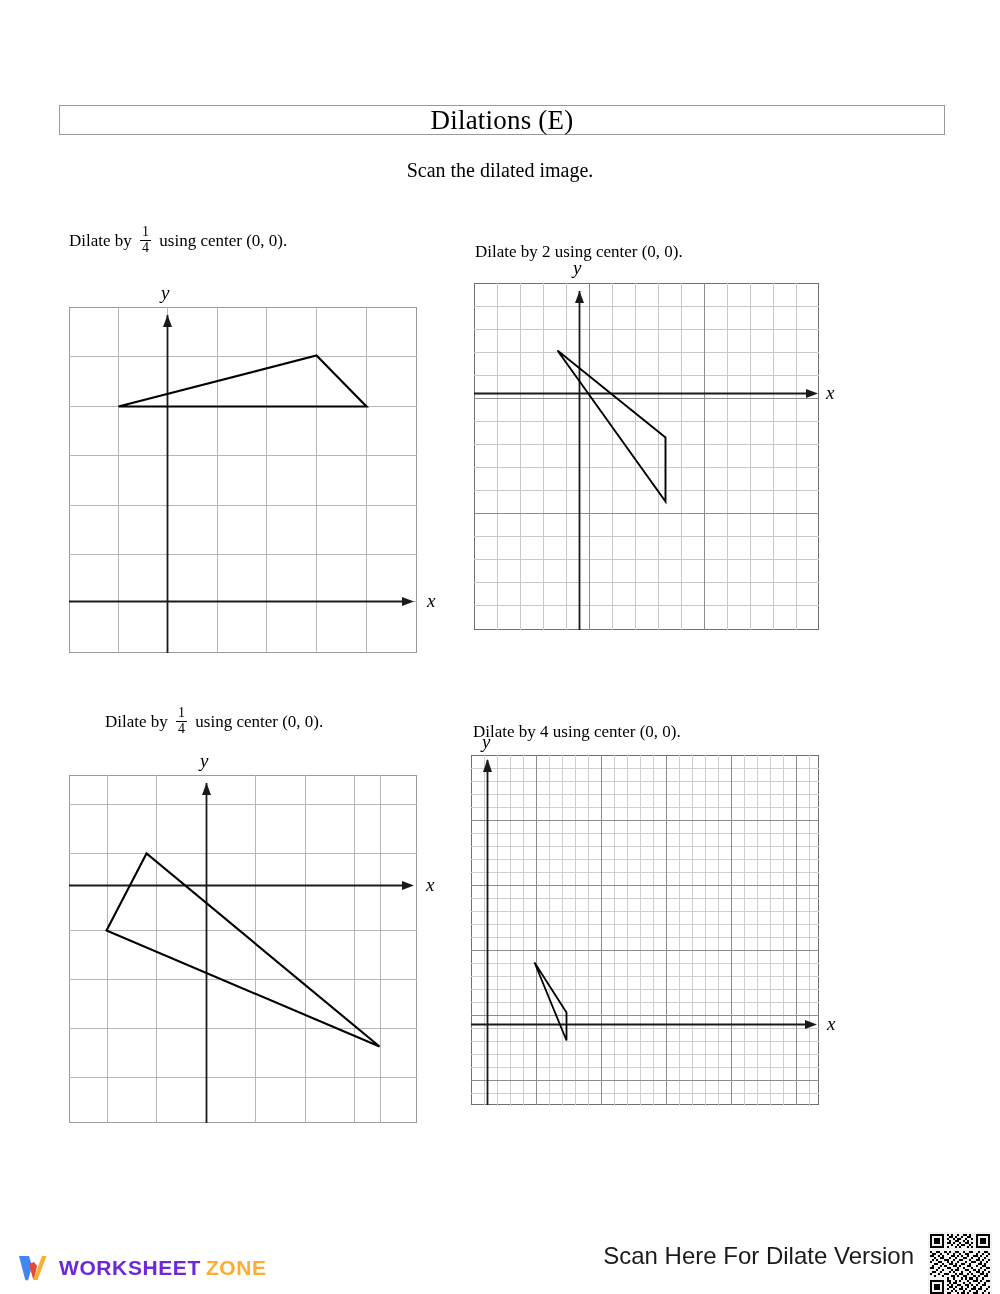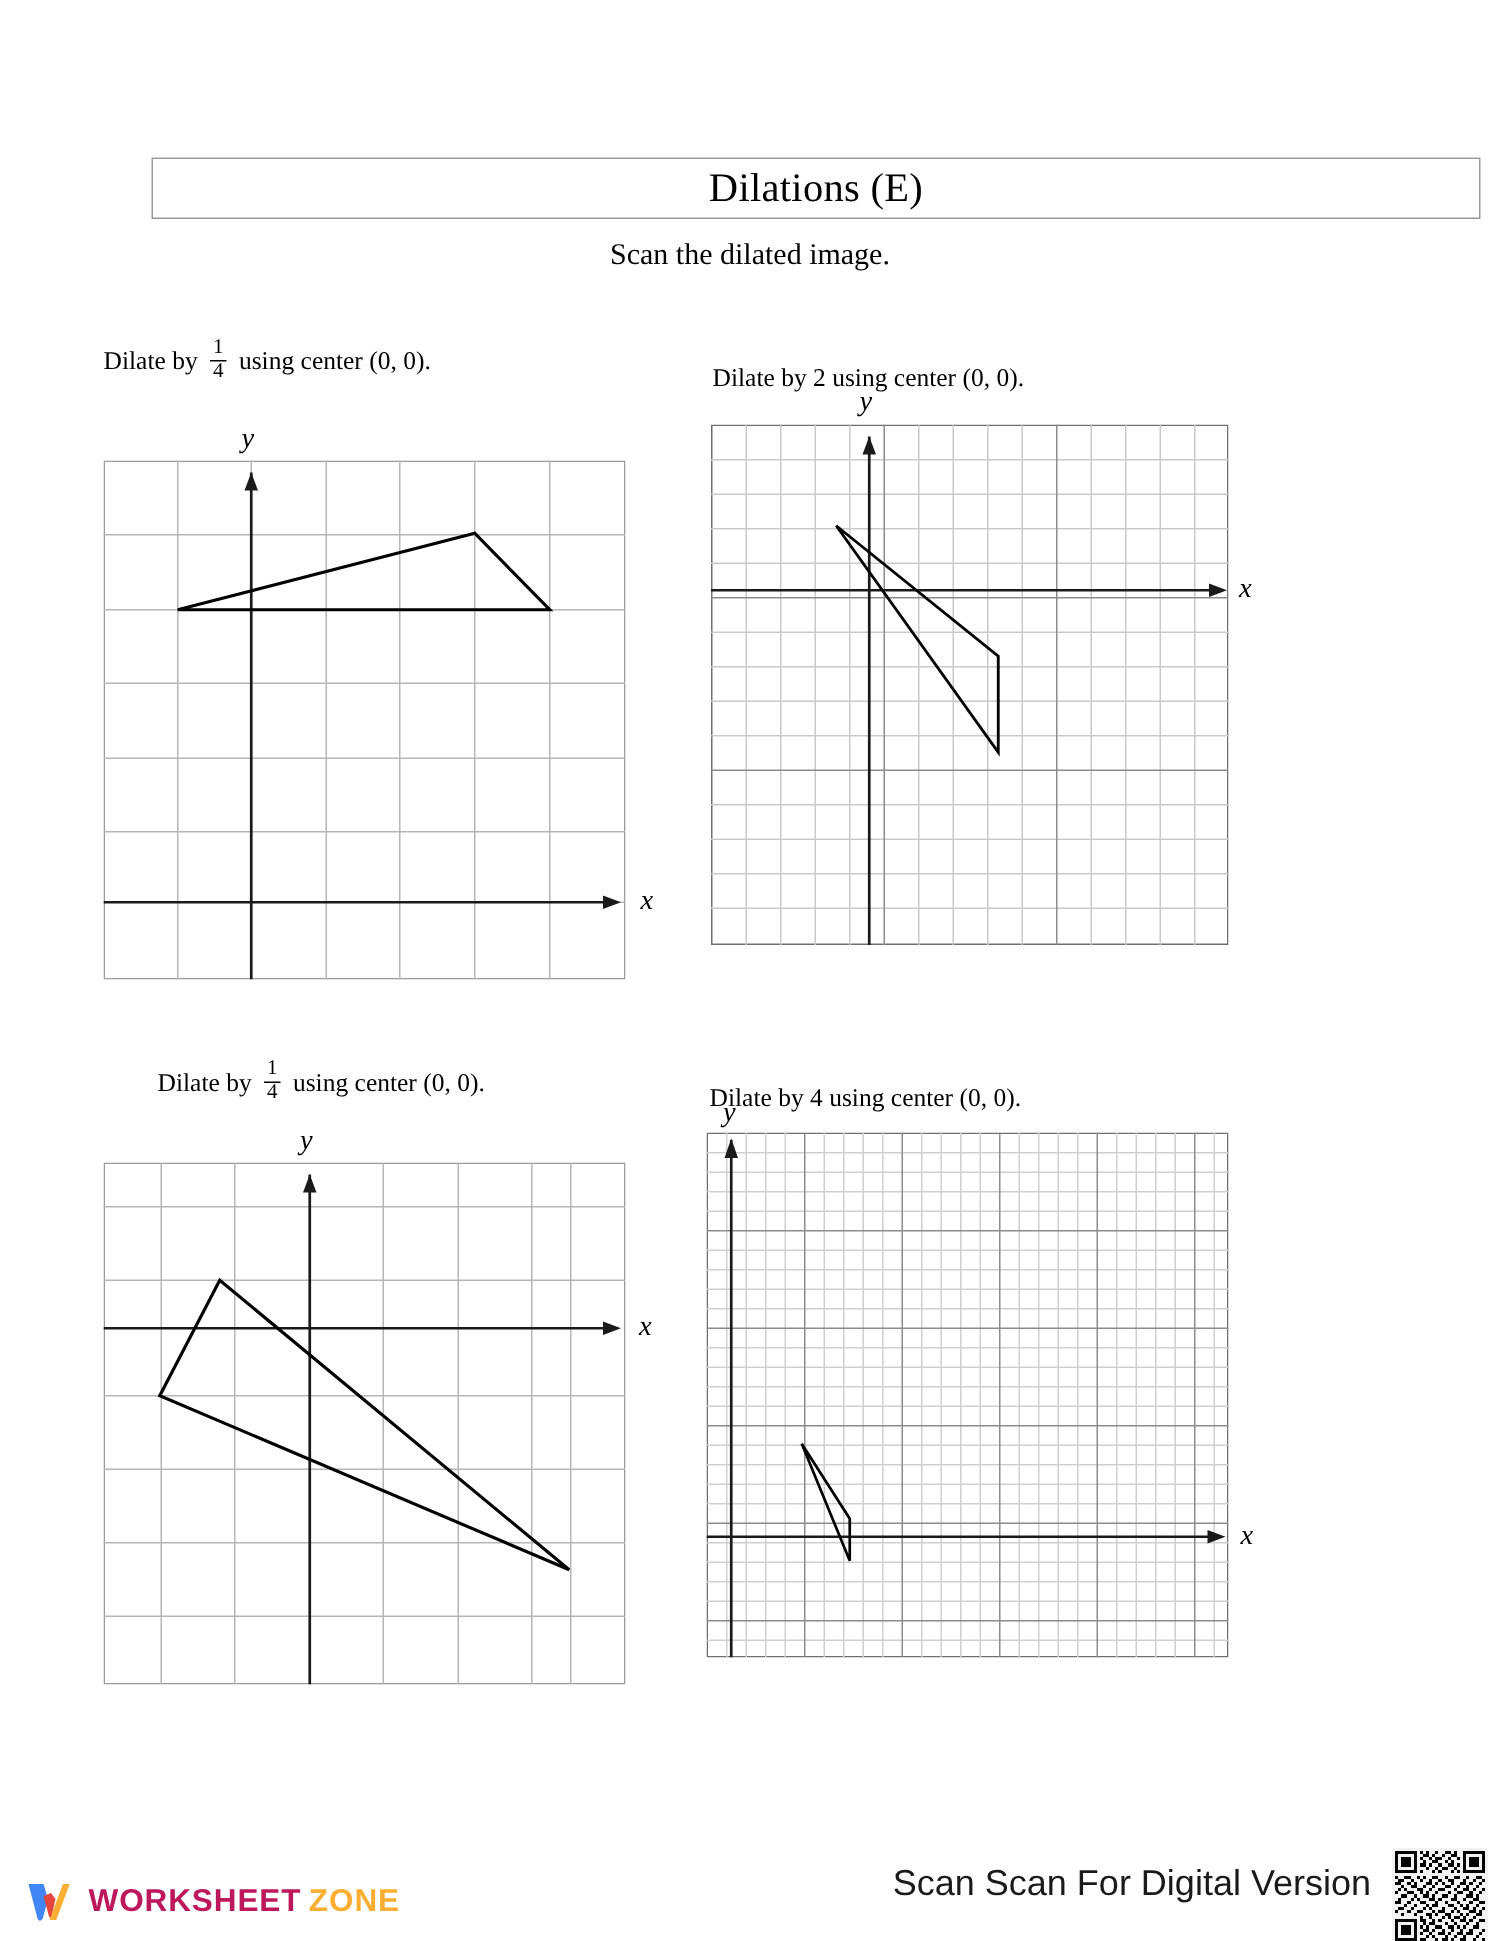--- a/index.html
+++ b/index.html
@@ -15,28 +15,27 @@
     color: #000000;
     overflow: hidden;
   }
 
   
   .title-box {
     position: absolute;
     left: 59px;
     top: 105px;
     width: 886px;
-    height: 41px;
+    height: 30px;
     border: 1px solid #9a9a9a;
     box-sizing: border-box;
     display: flex;
     align-items: center;
     justify-content: center;
     background: #ffffff;
-    margin-left: 42px;
   }
   .title-text {
     font-size: 27px;
     font-family: "Liberation Serif", serif;
     letter-spacing: 0.2px;
     line-height: 1;
   }
   .subtitle {
     position: absolute;
     left: 0;
@@ -101,21 +100,21 @@
     display: flex;
     align-items: center;
     gap: 9px;
   }
   .brand-text {
     font-family: "Liberation Sans", sans-serif;
     font-weight: bold;
     font-size: 21px;
     letter-spacing: 0.6px;
   }
-  .brand-worksheet { color: #be185d; }
+  .brand-worksheet { color: #6d28d9; }
   .brand-zone { color: #fbae32; margin-left: 5px; }
 
   .scan-text {
     position: absolute;
     right: 86px;
     top: 1242px;
     font-family: "Liberation Sans", sans-serif;
     font-size: 24px;
     color: #1a1a1a;
     white-space: nowrap;
@@ -351,21 +350,21 @@
   <svg width="34" height="30" viewBox="0 0 34 30">
     <path d="M3 3 L9 26 Q10.5 29 12.5 26 L16 13 L13 3 Z" fill="#4285f4"></path>
     <path d="M13 11 L16.5 24 Q17.5 27 18.5 24 L21 13 L18 9 Z" fill="#e8453c"></path>
     <path d="M26 3 L30.5 3 L21.5 27 L17 27 Z" fill="#fbae32"></path>
   </svg>
   <span class="brand-text">
     <span class="brand-worksheet">WORKSHEET</span><span class="brand-zone">ZONE</span>
   </span>
 </div>
 
-<div class="scan-text">Scan Scan For Digital Version</div>
+<div class="scan-text">Scan Here For Dilate Version</div>
 
 <div class="qr">
   <svg width="60" height="60" viewBox="0 0 29 29" shape-rendering="crispEdges">
     <rect width="29" height="29" fill="#f2f2f2"></rect>
     <g fill="#000000">
       <rect x="0" y="0" width="7" height="1"></rect>
         <rect x="0" y="6" width="7" height="1"></rect>
       <rect x="0" y="0" width="1" height="7"></rect>
         <rect x="6" y="0" width="1" height="7"></rect>
       <rect x="2" y="2" width="3" height="3"></rect>

